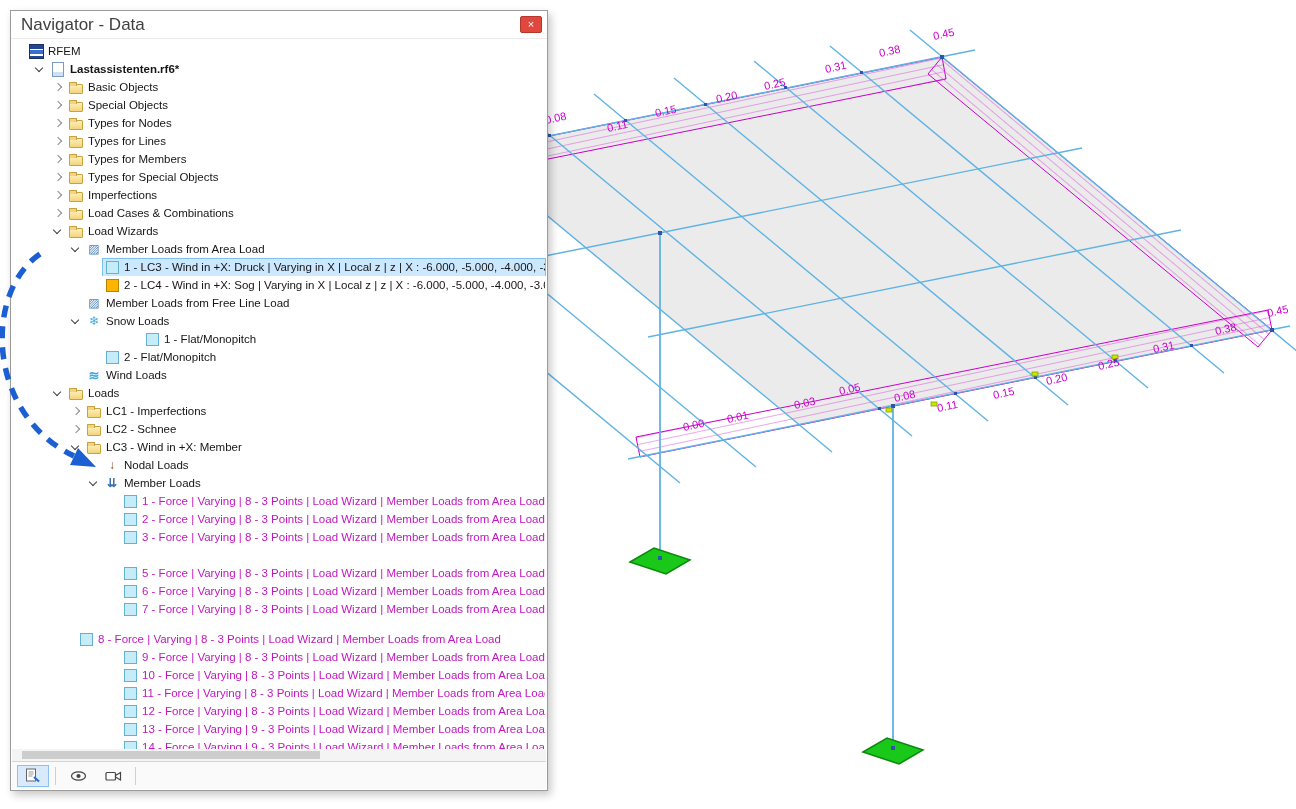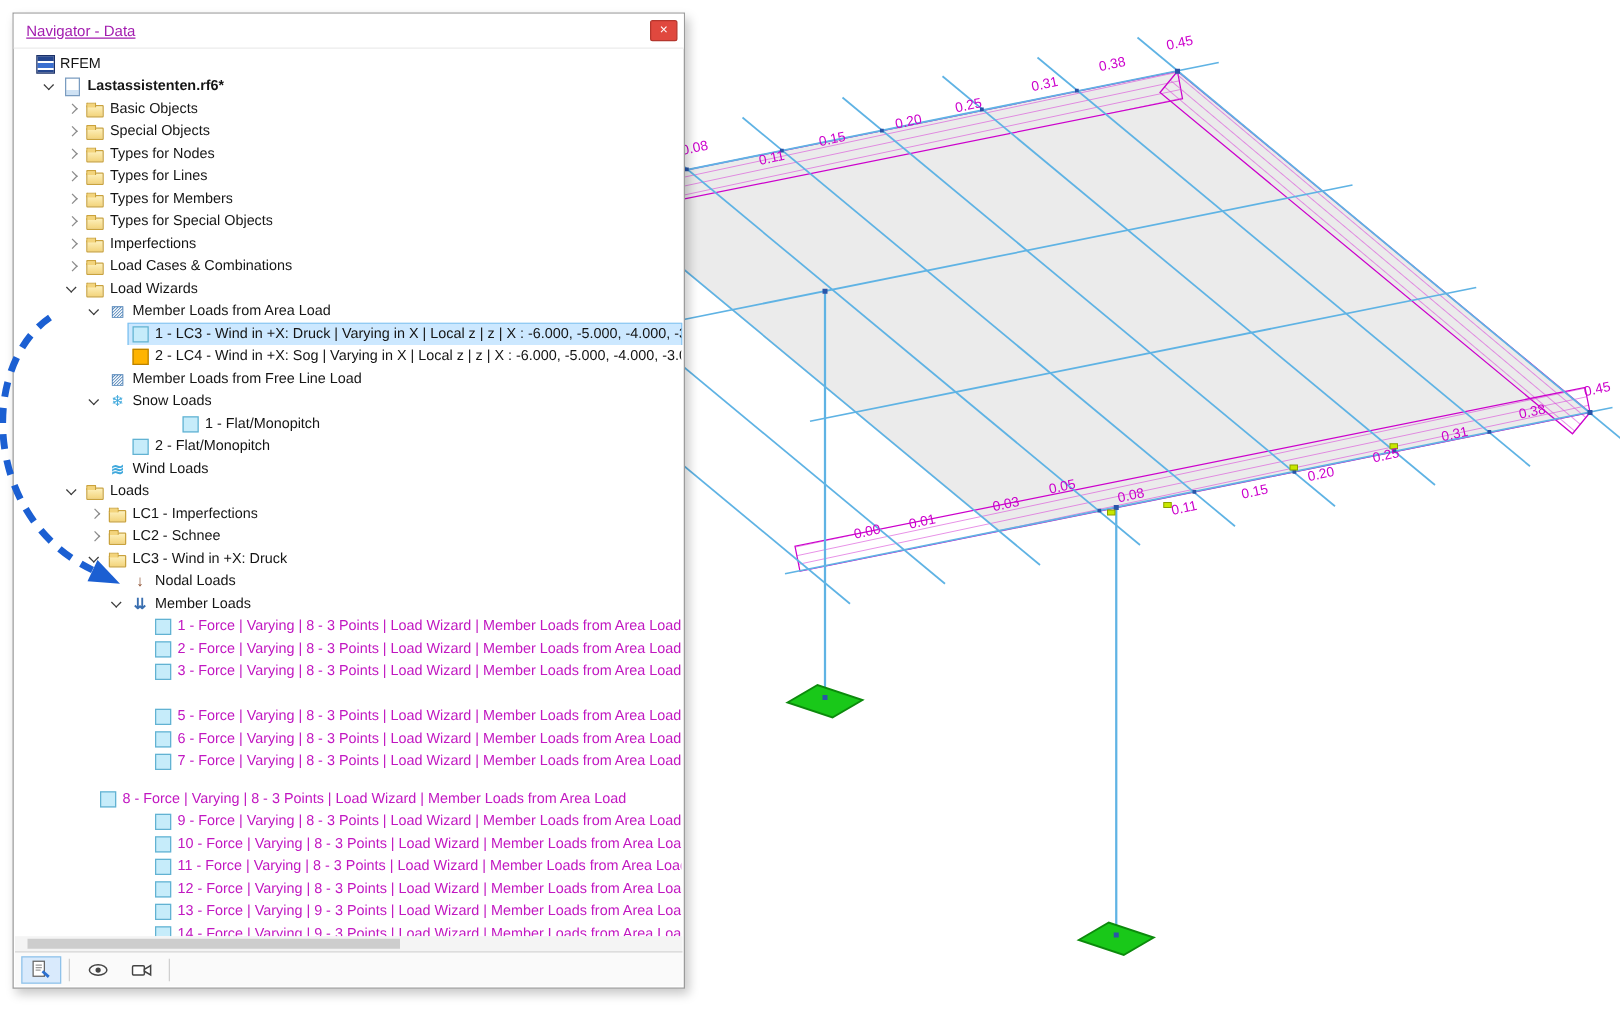--- a/index.html
+++ b/index.html
@@ -8,21 +8,21 @@
 
   
   .model{position:absolute;left:0;top:0;z-index:0;}
   .load-label{fill:#cc00cc;font-size:11px;font-family:"Liberation Sans",sans-serif;}
 
   
   .panel{position:absolute;left:10px;top:10px;width:538px;height:781px;background:#fff;
          border:1px solid #9b9b9b;box-shadow:3px 4px 8px rgba(0,0,0,.22);z-index:5;box-sizing:border-box;}
   .title-bar{height:28px;display:flex;align-items:center;padding:0 5px 0 10px;background:#fff;
              border-bottom:1px solid #ececec;box-sizing:border-box;}
-  .title{flex:1;font-size:12px;color:#a21caf;text-decoration:underline;}
+  .title{flex:1;font-size:17px;color:#404040;}
   .close-btn{width:22px;height:17px;background:#e0483e;color:#fff;font-size:11px;line-height:15px;
              text-align:center;border:1px solid #b5362d;border-radius:2px;padding:0;cursor:default;
              font-family:"Liberation Sans",sans-serif;}
 
   .tree{position:absolute;left:1px;right:1px;top:28px;bottom:41px;overflow:hidden;padding-top:3px;}
   .tree-row{display:flex;align-items:center;height:18px;font-size:11.5px;color:#151515;white-space:nowrap;overflow:hidden;}
   .chevron{flex:0 0 16px;width:16px;height:16px;position:relative;}
   .chevron.right::before{content:"";position:absolute;left:5px;top:5px;width:5px;height:5px;
         border-right:1.4px solid #8a8a8a;border-bottom:1.4px solid #8a8a8a;transform:rotate(-45deg);}
   .chevron.down::before{content:"";position:absolute;left:4px;top:4px;width:5px;height:5px;
@@ -320,21 +320,21 @@
           <span class="chevron right"></span>
           <span class="row-body">
             <span class="ticon folder"></span>
             <span class="tlabel">LC2 - Schnee</span>
           </span>
         </div>
         <div class="tree-row" style="padding-left: 56px;">
           <span class="chevron down"></span>
           <span class="row-body">
             <span class="ticon folder"></span>
-            <span class="tlabel">LC3 - Wind in +X: Druck</span>
+            <span class="tlabel">LC3 - Wind in +X: Member</span>
           </span>
         </div>
         <div class="tree-row" style="padding-left: 74px;">
           <span class="chevron none"></span>
           <span class="row-body">
             <span class="ticon nodal">↓</span>
             <span class="tlabel">Nodal Loads</span>
           </span>
         </div>
         <div class="tree-row" style="padding-left: 74px;">

